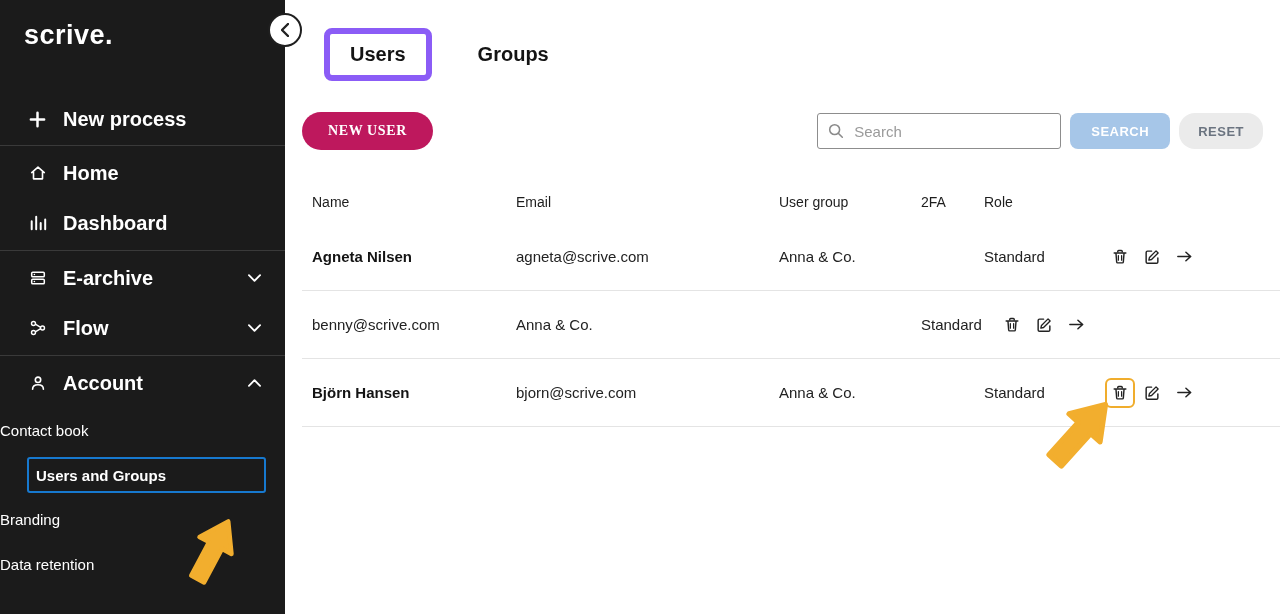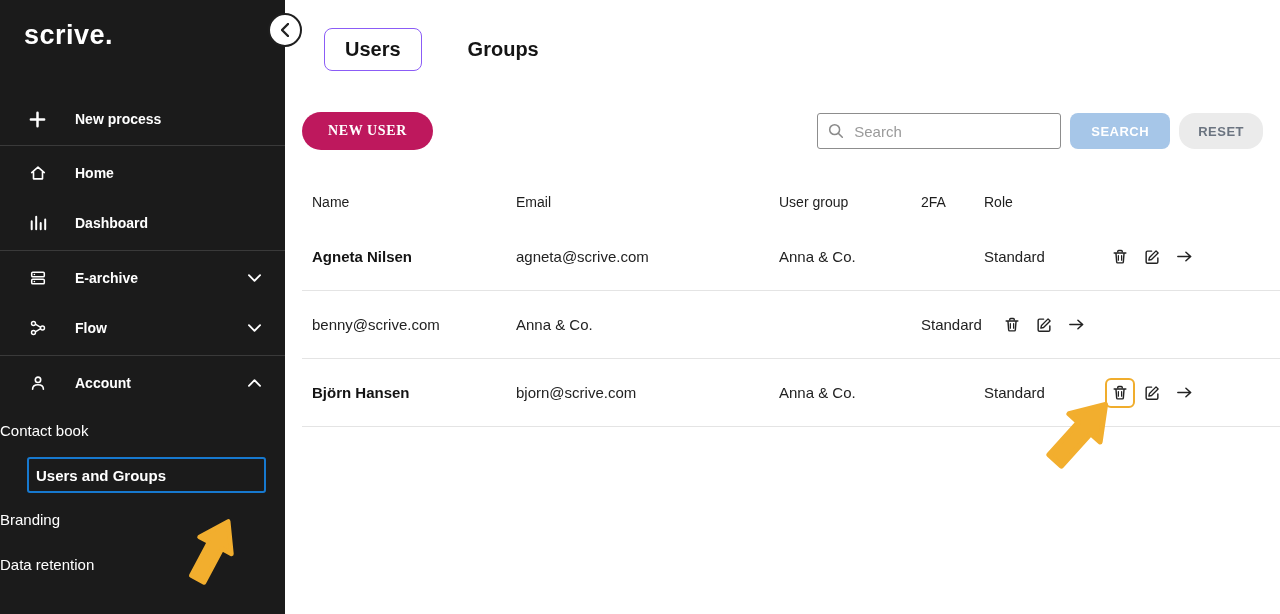--- a/index.html
+++ b/index.html
@@ -6,42 +6,42 @@
   html,body { width:1280px; height:614px; }
   body {
     position:relative; overflow:hidden; background:#fff;
     font-family:"Liberation Sans", sans-serif; color:#1d1d1d;
   }
 
   
   .sidebar { position:absolute; left:0; top:0; width:285px; height:614px; background:#1b1b1b; color:#fff; }
   .logo { padding:20px 0 0 24px; font-size:27px; font-weight:800; letter-spacing:.5px; }
   .nav { margin-top:44px; }
-  .nav-item { height:50px; display:flex; align-items:center; padding:0 24px 0 28px; gap:28px;
-              font-size:14px; font-weight:600; cursor:pointer; }
+  .nav-item { height:50px; display:flex; align-items:center; padding:0 24px 0 28px; gap:16px;
+              font-size:20px; font-weight:600; cursor:pointer; }
   .nav-item .icon { width:19px; display:flex; justify-content:center; }
   .nav-item .chev { margin-left:auto; display:flex; }
   .divider { height:1px; background:#3a3a3a; margin:2px 0; }
 
   .submenu { }
   .sub-item { height:45px; display:flex; align-items:center; font-size:15px; font-weight:400; cursor:pointer; }
   .sub-item.active { height:36px; margin:4px 19px 4px 27px; padding-left:7px;
                      border:2px solid #1779CF; border-radius:3px; font-weight:700; }
 
   
   .collapse-btn { position:absolute; left:268px; top:13px; width:34px; height:34px; border-radius:50%;
                   background:#fff; border:2px solid #1f1f1f; z-index:20;
                   display:flex; align-items:center; justify-content:center; cursor:pointer; }
 
   
   .main { position:absolute; left:285px; top:0; right:0; bottom:0; background:#fff; }
 
   .tabs { position:absolute; top:28px; left:39px; display:flex; align-items:center; gap:46px; }
   .tab { font-size:20px; font-weight:700; color:#141414; cursor:pointer; }
-  .tab.active { border:1px solid #8b5cf6; border-radius:8px; padding:9px 20px; }
+  .tab.active { border:6px solid #8b5cf6; border-radius:8px; padding:9px 20px; }
 
   .toolbar { position:absolute; top:112px; left:17px; right:17px; height:38px; display:flex; align-items:center; }
   .btn-new { background:#be185d; color:#fff; border:none; border-radius:22px; height:38px; padding:0 26px;
              font-size:14px; font-weight:700; letter-spacing:.6px; cursor:pointer; font-family:Liberation Serif, serif; }
   .toolbar-right { margin-left:auto; display:flex; align-items:center; gap:9px; }
   .search-box { position:relative; width:244px; height:36px; }
   .search-box input { width:100%; height:100%; border:1px solid #8d8d8d; border-radius:3px;
                       padding:0 10px 0 36px; font-size:15px; color:#333; font-family:inherit; outline:none; }
   .search-box input::placeholder { color:#9a9a9a; }
   .search-icon { position:absolute; left:10px; top:9px; display:flex; pointer-events:none; }

